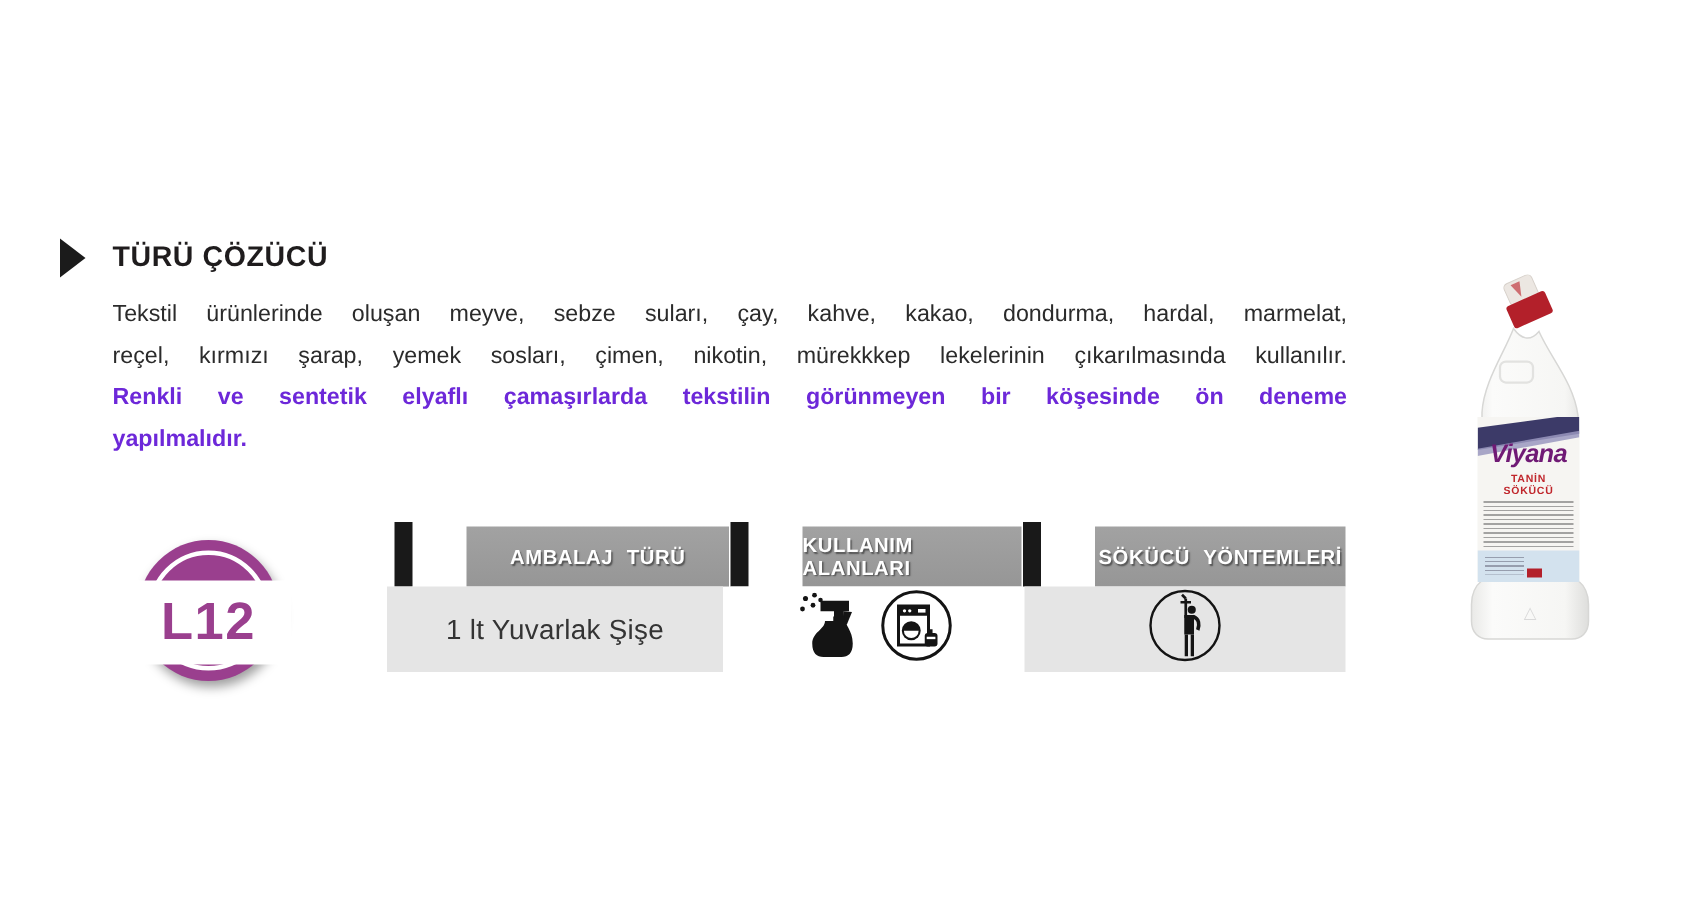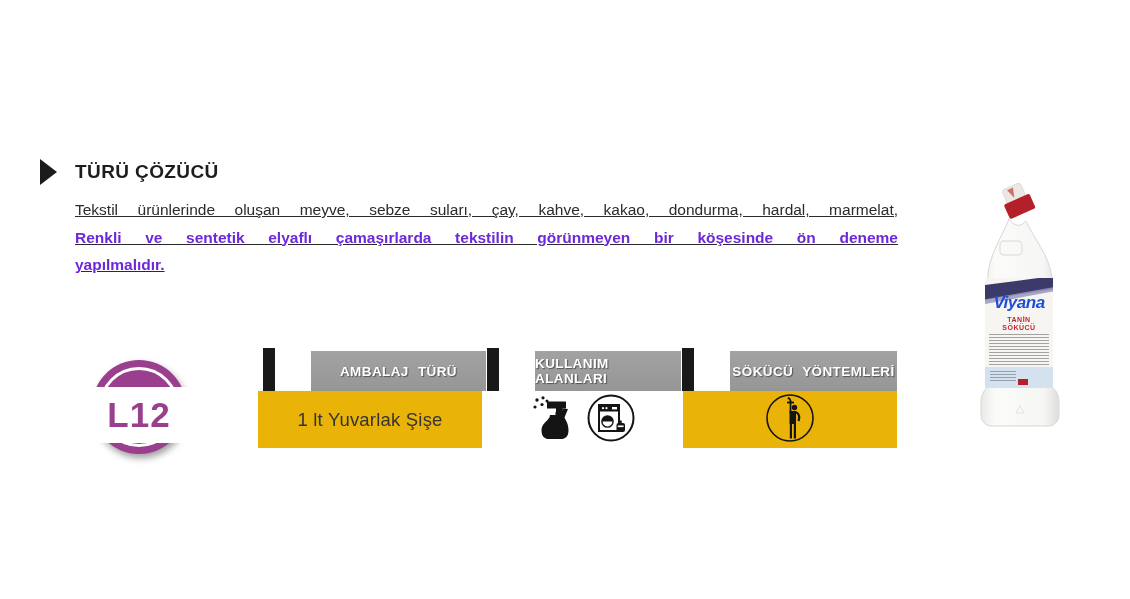--- a/index.html
+++ b/index.html
@@ -8,21 +8,21 @@
 
   
   .title-marker{position:absolute;left:40px;top:159px;width:0;height:0;
     border-top:13px solid transparent;border-bottom:13px solid transparent;
     border-left:17px solid #1b1b1b;}
   .product-title{position:absolute;left:75px;top:161px;margin:0;
     font-size:19px;font-weight:bold;letter-spacing:.4px;color:#1f1c1d;}
 
   
   .intro{position:absolute;left:75px;top:196px;width:823px;color:#2b2b2b;
-    font-size:15.5px;line-height:27.5px;text-decoration:underline;}
+    font-size:15.5px;line-height:27.5px;}
   .intro .line{text-align:justify;}
   .intro .jl{text-align-last:justify;}
   .intro .bold{font-weight:bold;color:#6d28d9;}
 
   
   .badge{position:absolute;left:92px;top:360px;width:94px;height:94px;}
   .badge-outer{position:absolute;inset:0;border-radius:50%;background:#9a3f8e;
     box-shadow:2px 4px 7px rgba(0,0,0,.38);}
   .badge-inner{position:absolute;left:7px;top:7px;width:74px;height:74px;border-radius:50%;
     background:#9a3f8e;border:3px solid #ffffff;}
@@ -33,42 +33,42 @@
   
   .col{position:absolute;top:348px;}
   .col .bar{position:absolute;left:0;top:0;width:12px;height:43px;background:#191919;}
   .col .hdr{position:absolute;left:12px;right:0;top:3px;height:40px;
     background:linear-gradient(#a2a2a2,#969696);
     display:flex;align-items:center;justify-content:center;margin-left:36px;}
   .col .hdr span{color:#ffffff;font-weight:bold;font-size:13.5px;letter-spacing:.4px;
     word-spacing:5px;text-shadow:1px 1px 1px rgba(35,35,35,.6);}
   .col .cell{position:absolute;top:43px;height:57px;
     display:flex;align-items:center;justify-content:center;gap:16px;}
-  .cell.gray{background:#eab308;}
+  .cell.gray{background:#e5e5e5;}
   .cell.white{background:#ffffff;}
   .pack-text{font-size:18.5px;color:#343434;letter-spacing:.2px;}
 
   .c1{left:263px;width:223px;}
   .c1 .cell{left:-5px;width:224px;}
   .c2{left:487px;width:194px;}
   .c2 .cell{left:0;width:194px;}
   .c3{left:682px;width:215px;}
   .c3 .cell{left:1px;width:214px;}
 
   
   .bottle{position:absolute;left:978px;top:183px;width:84px;height:246px;}
   .bottle svg{position:absolute;left:0;top:0;}
   .label{position:absolute;left:7px;top:95px;width:68px;height:110px;background:#f6f5f2;
     overflow:hidden;}
   .lab-navy{position:absolute;left:0;top:-2px;width:100%;height:24px;background:#3c3a68;
     clip-path:polygon(0 38%,100% 0,100% 55%,0 100%);}
   .lab-lav{position:absolute;left:0;top:2px;width:100%;height:24px;background:#9a98c0;opacity:.85;
     clip-path:polygon(0 80%,100% 30%,100% 48%,0 100%);}
   .brand-row{position:absolute;left:0;top:15px;width:100%;text-align:center;}
-  .brand{font-size:17px;font-weight:bold;font-style:italic;color:#1d4ed8;letter-spacing:-.5px;
+  .brand{font-size:17px;font-weight:bold;font-style:italic;color:#701a75;letter-spacing:-.5px;
     position:relative;display:inline-block;}
   .brand-x{position:absolute;right:-6px;top:-1px;}
   .lab-product{position:absolute;left:0;top:38px;width:100%;text-align:center;
     font-size:7px;line-height:8px;font-weight:bold;color:#c0262c;letter-spacing:.5px;}
   .fineprint{position:absolute;left:4px;right:4px;top:56px;height:32px;
     background:repeating-linear-gradient(to bottom,rgba(95,95,95,.55) 0 1px,transparent 1px 3px);}
   .lab-foot{position:absolute;left:0;bottom:0;width:100%;height:21px;background:#d3e2ee;}
   .lab-foot .lines{position:absolute;left:5px;top:4px;width:26px;height:12px;
     background:repeating-linear-gradient(to bottom,rgba(90,90,110,.5) 0 1px,transparent 1px 3px);}
   .lab-foot .redbox{position:absolute;left:33px;top:12px;width:10px;height:6px;background:#b3202a;}
@@ -78,20 +78,21 @@
 </head>
 <body>
 
 <div class="page">
 
   <div class="title-marker"></div>
   <h1 class="product-title">TÜRÜ ÇÖZÜCÜ</h1>
 
   <div class="intro">
     <div class="line jl">Tekstil ürünlerinde oluşan meyve, sebze suları, çay, kahve, kakao, dondurma, hardal, marmelat,</div>
+    <div class="line jl">reçel, kırmızı şarap, yemek sosları, çimen, nikotin, mürekkkep lekelerinin çıkarılmasında kullanılır.</div>
     <div class="line jl bold">Renkli ve sentetik elyaflı çamaşırlarda tekstilin görünmeyen bir köşesinde ön deneme</div>
     <div class="line bold">yapılmalıdır.</div>
   </div>
 
   <div class="badge">
     <div class="badge-outer"></div>
     <div class="badge-inner"></div>
     <div class="badge-band">
       <span class="badge-code">L12</span>
     </div>

